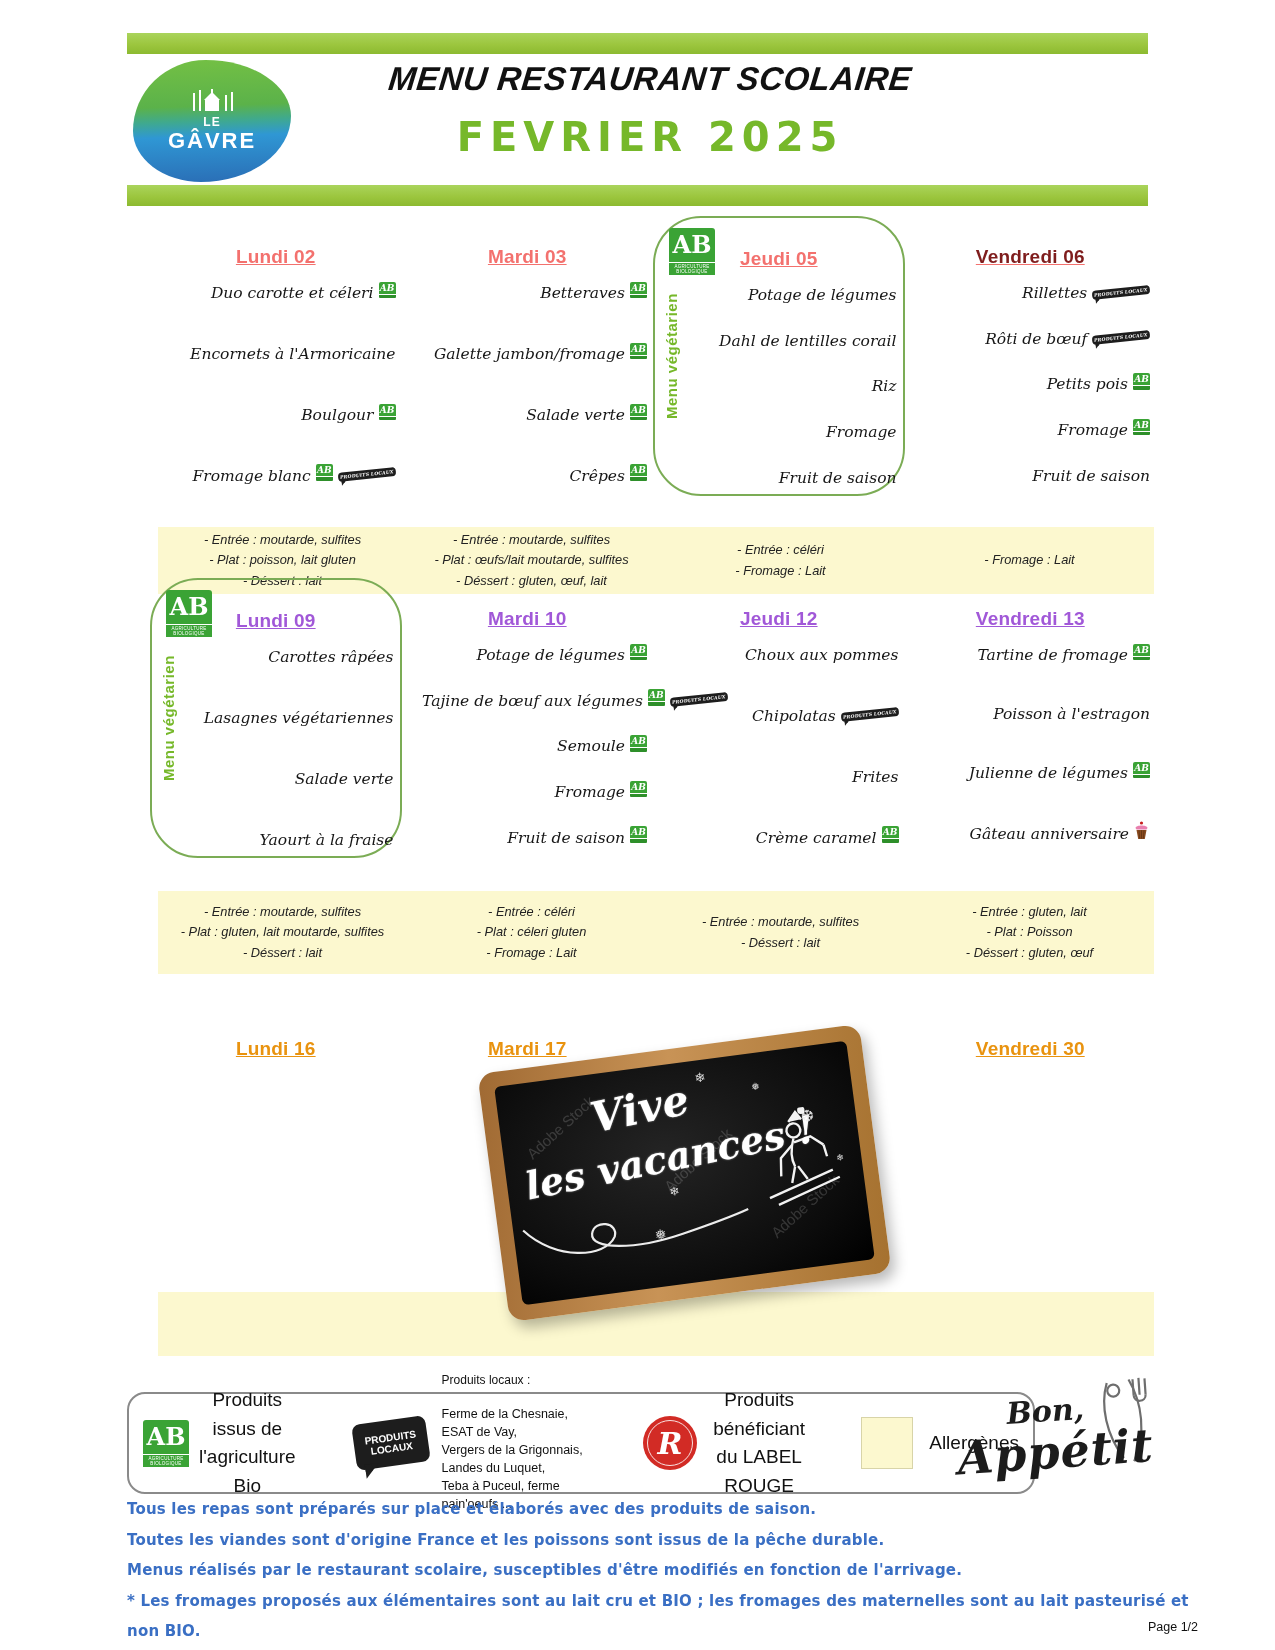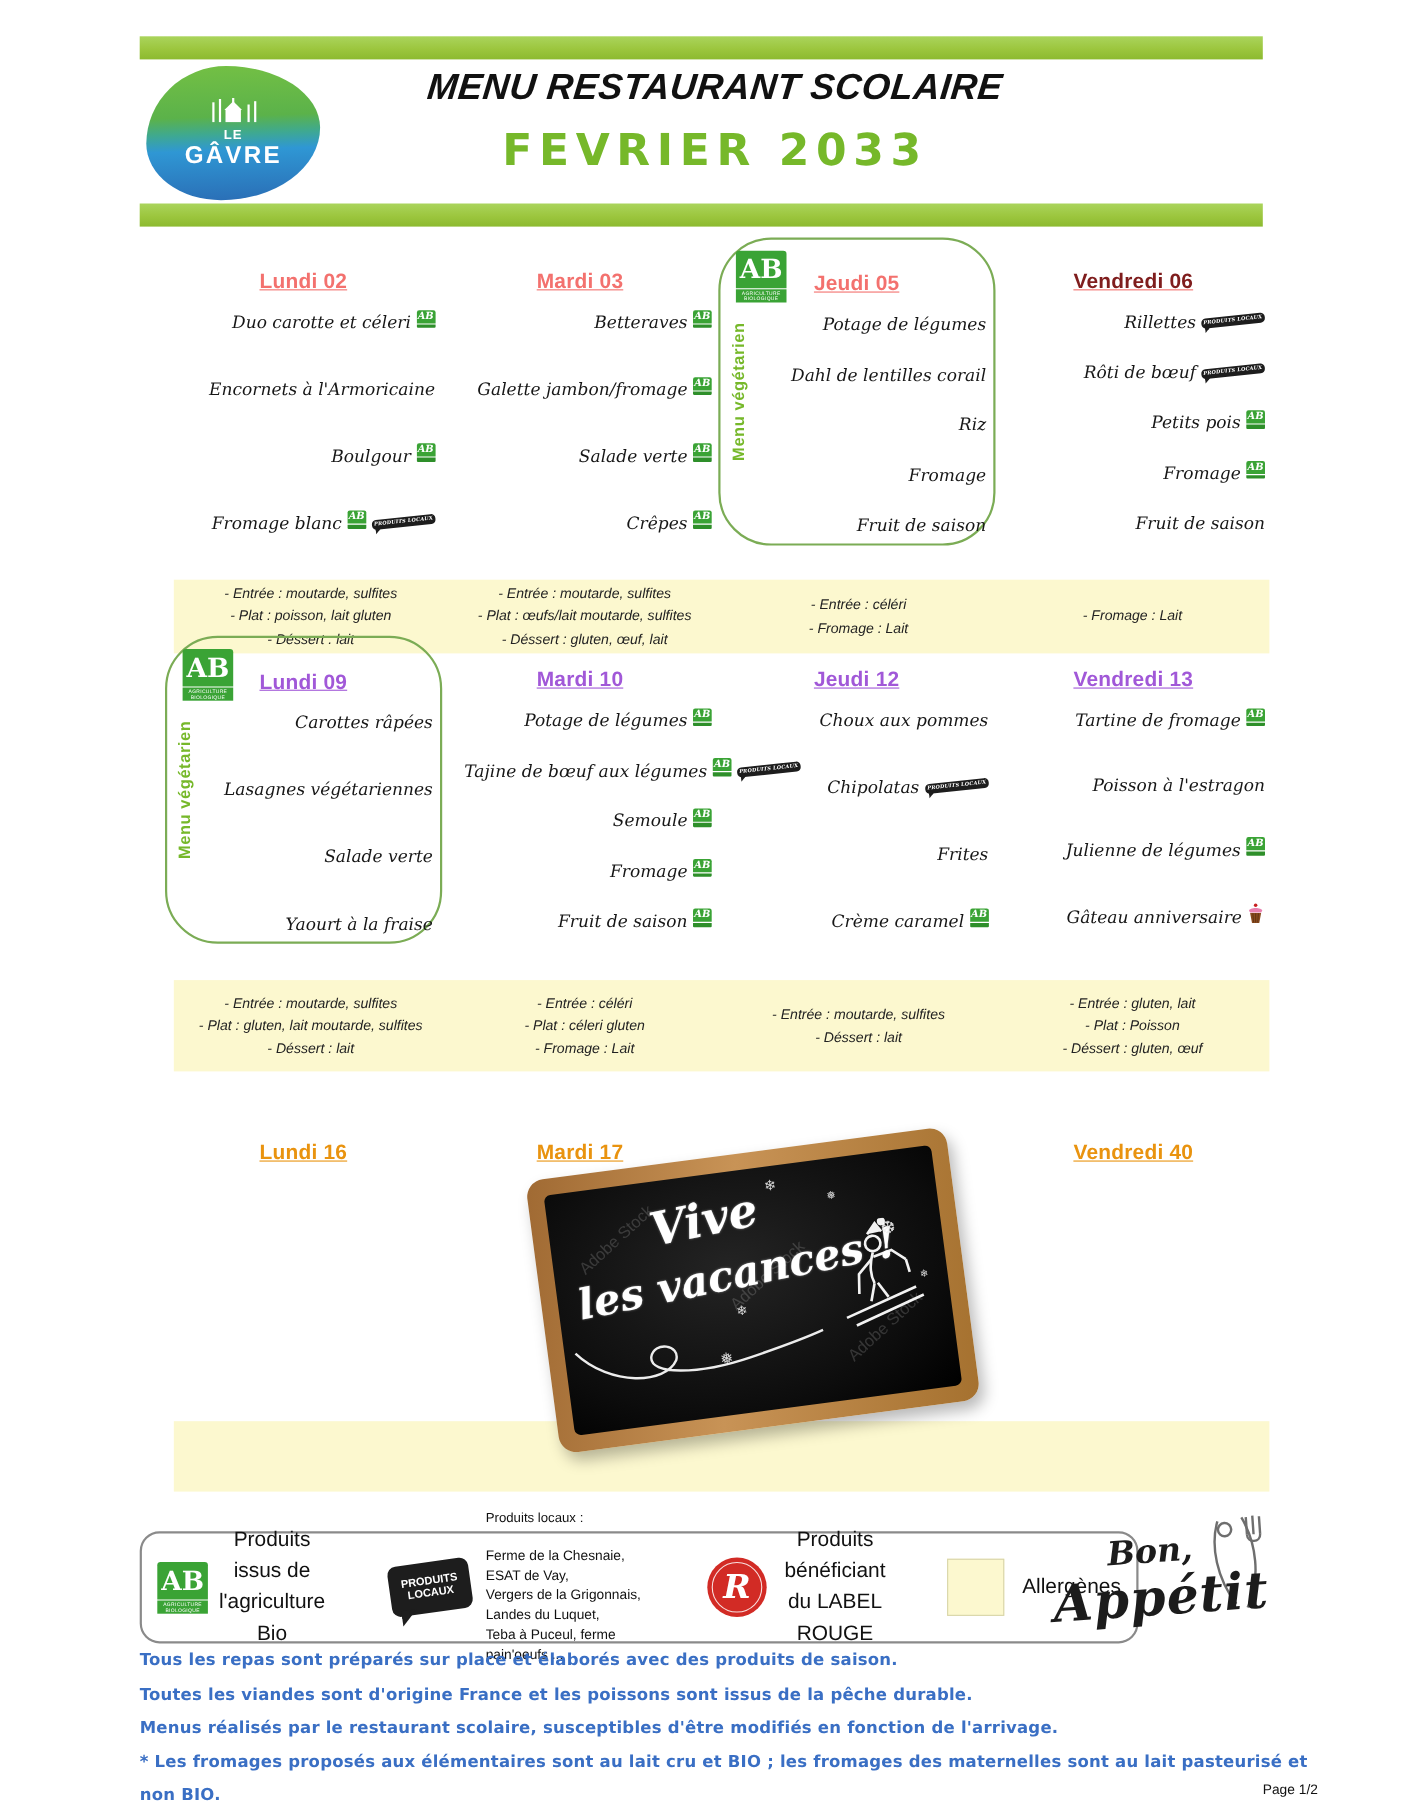--- a/index.html
+++ b/index.html
@@ -142,21 +142,21 @@
         <rect x="40" y="6" width="2" height="16"></rect>
           <rect x="46" y="3" width="2" height="19"></rect>
       </g>
     </svg>
     <div class="le">LE</div>
     <div class="gavre">GÂVRE</div>
   </div>
 
   <div class="title-block">
     <div class="title1">MENU RESTAURANT SCOLAIRE</div>
-    <div class="title2">FEVRIER 2033</div>
+    <div class="title2">FEVRIER 2025</div>
   </div>
 
   <div class="gbar" id="bar-mid"></div>
 
   <div class="week" id="week0" style="top:216px;left:150px;height:266px">
       <div class="cell">
         <div class="day-h" style="color: rgb(243, 113, 110); text-decoration-color: rgb(243, 113, 110);">Lundi 02</div>
         <div class="items">
           <div class="item"><span class="ic-wrap"><span>Duo carotte et céleri</span><span class="ab-ico"><span class="ab-t">AB</span><span class="ab-c"></span></span></span></div>
           <div class="item"><span class="ic-wrap"><span>Encornets à l'Armoricaine</span></span></div>
@@ -294,21 +294,21 @@
       <div class="cell">
         <div class="day-h" style="color: rgb(233, 147, 15); text-decoration-color: rgb(233, 147, 15);">Lundi 16</div>
       </div>
       <div class="cell">
         <div class="day-h" style="color: rgb(233, 147, 15); text-decoration-color: rgb(233, 147, 15);">Mardi 17</div>
       </div>
       <div class="cell">
         <div class="day-h" style="color: rgb(233, 147, 15); text-decoration-color: rgb(233, 147, 15);">Jeudi 19</div>
       </div>
       <div class="cell">
-        <div class="day-h" style="color: rgb(233, 147, 15); text-decoration-color: rgb(233, 147, 15);">Vendredi 40</div>
+        <div class="day-h" style="color: rgb(233, 147, 15); text-decoration-color: rgb(233, 147, 15);">Vendredi 30</div>
       </div>
     </div>
   <div class="band" id="band2" style="top:1292px;height:64px">
       <div class="bcell"></div>
       <div class="bcell"></div>
       <div class="bcell"></div>
       <div class="bcell"></div>
     </div>
 
   <div class="chalk">

